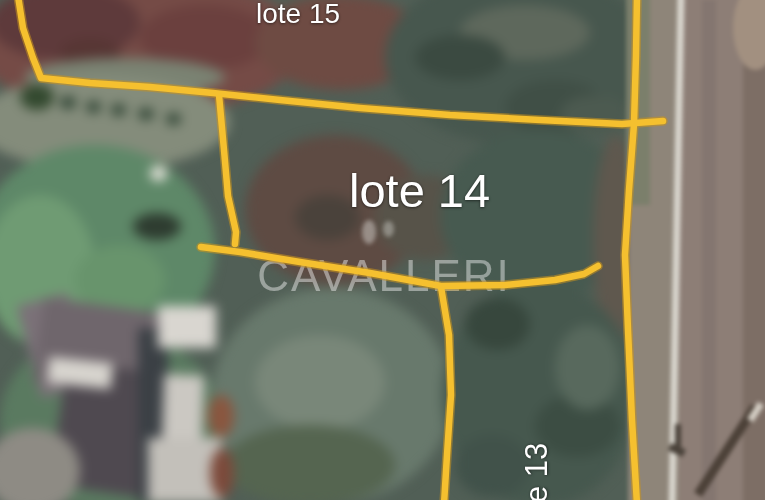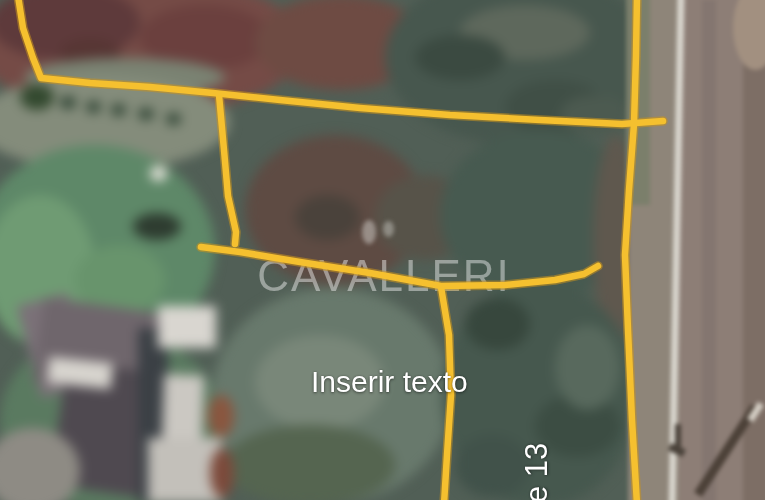--- a/index.html
+++ b/index.html
@@ -126,16 +126,17 @@
     </g>
     <g fill="none" stroke-width="6.5" stroke-linecap="round" stroke-linejoin="round" stroke="#F5C02F">
       <polyline points="18,-4 23,28 33,58 41,78 90,83 150,87 213,93 280,100 360,108 450,115 540,120 622,124 663,121"></polyline>
       <polyline points="637,-4 636,55 634,124 629,190 625,255 628,330 632,420 637,504"></polyline>
       <polyline points="219,95 224,150 228,196 236,232 235,244"></polyline>
       <polyline points="201,247 240,252 300,262 370,273 441,286 505,285 555,280 584,274 598,266"></polyline>
       <polyline points="441,287 449,335 451,395 447,455 444,504"></polyline>
     </g>
   </svg>
 
-  <div class="map-label" style="left:311px;top:367px;font-size:30px;">Inserir texto</div>
+  <div class="map-label" style="left:256px;top:0px;font-size:28px;">lote 15</div>
+  <div class="map-label" style="left:349px;top:167px;font-size:47px;">lote 14</div>
   <div class="map-label" style="left:521px;top:503px;font-size:31px;transform-origin:0 0;transform:rotate(-90deg);">e 13</div>
 
 </div>
 
 </body></html>

